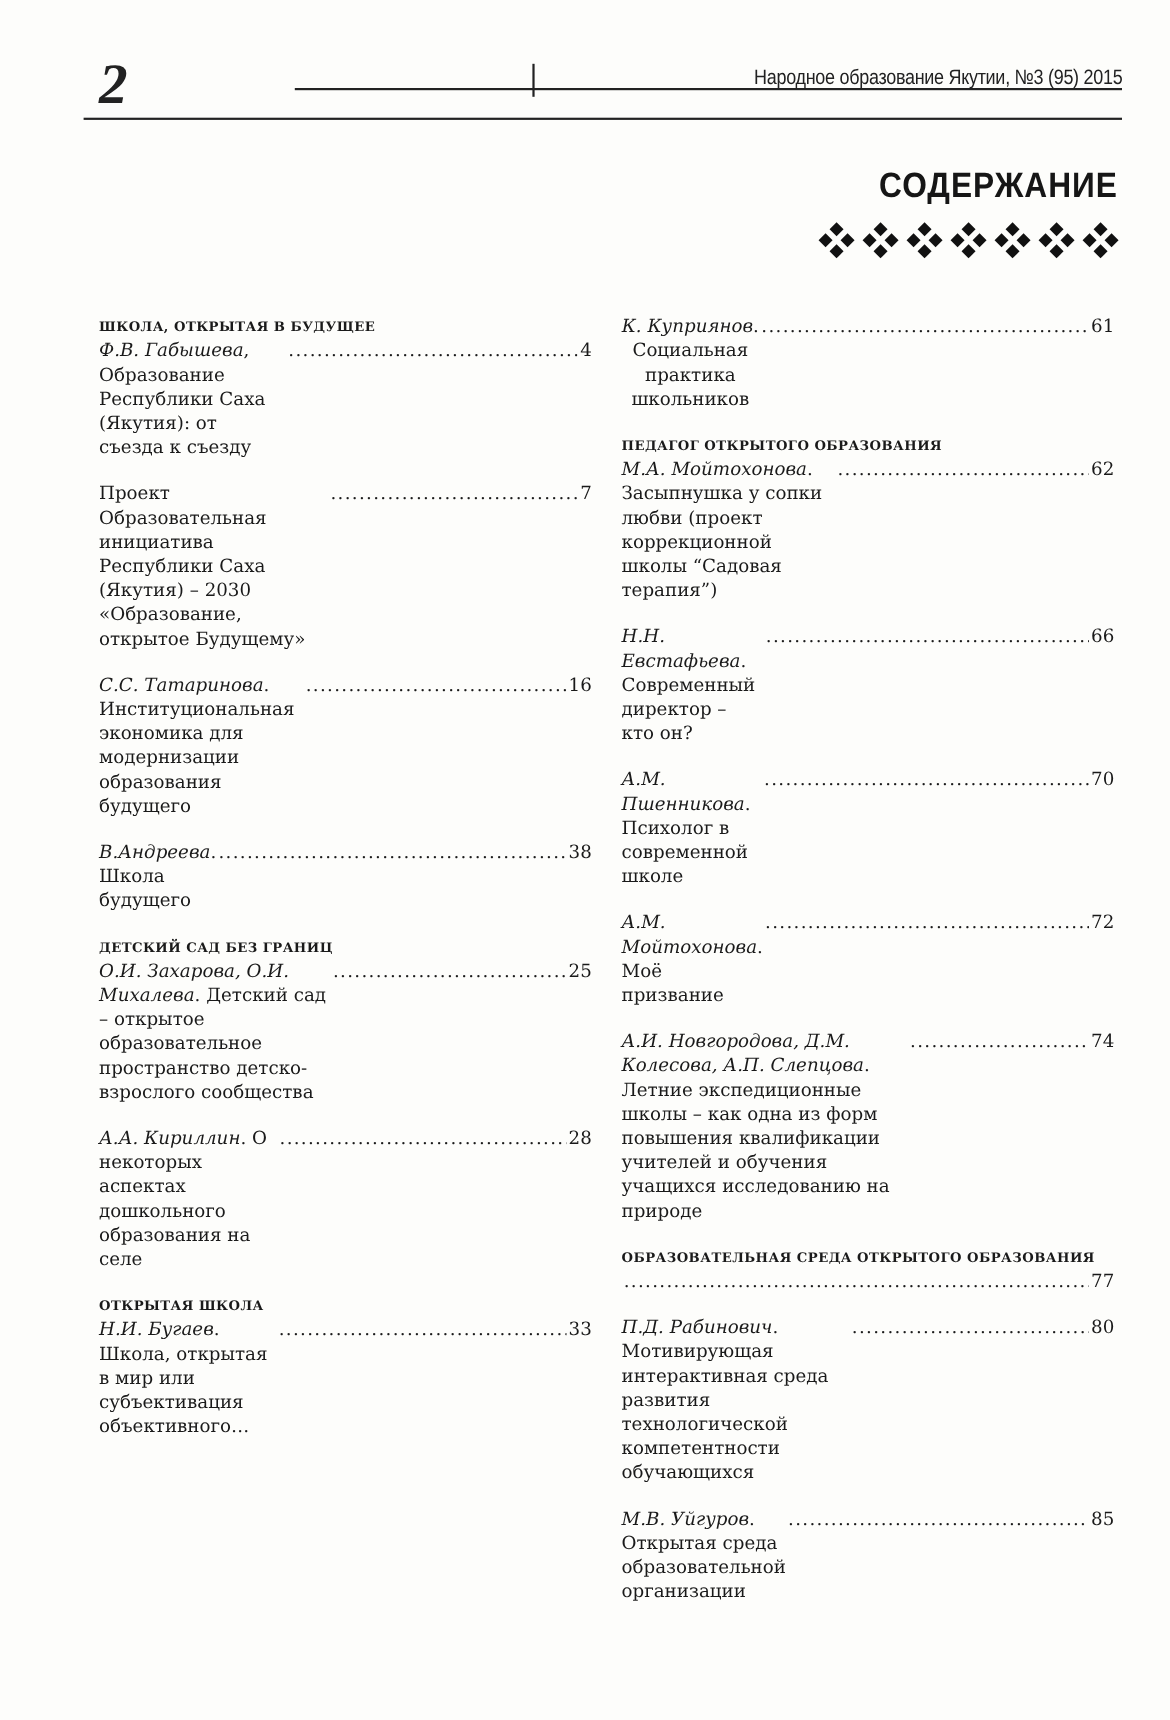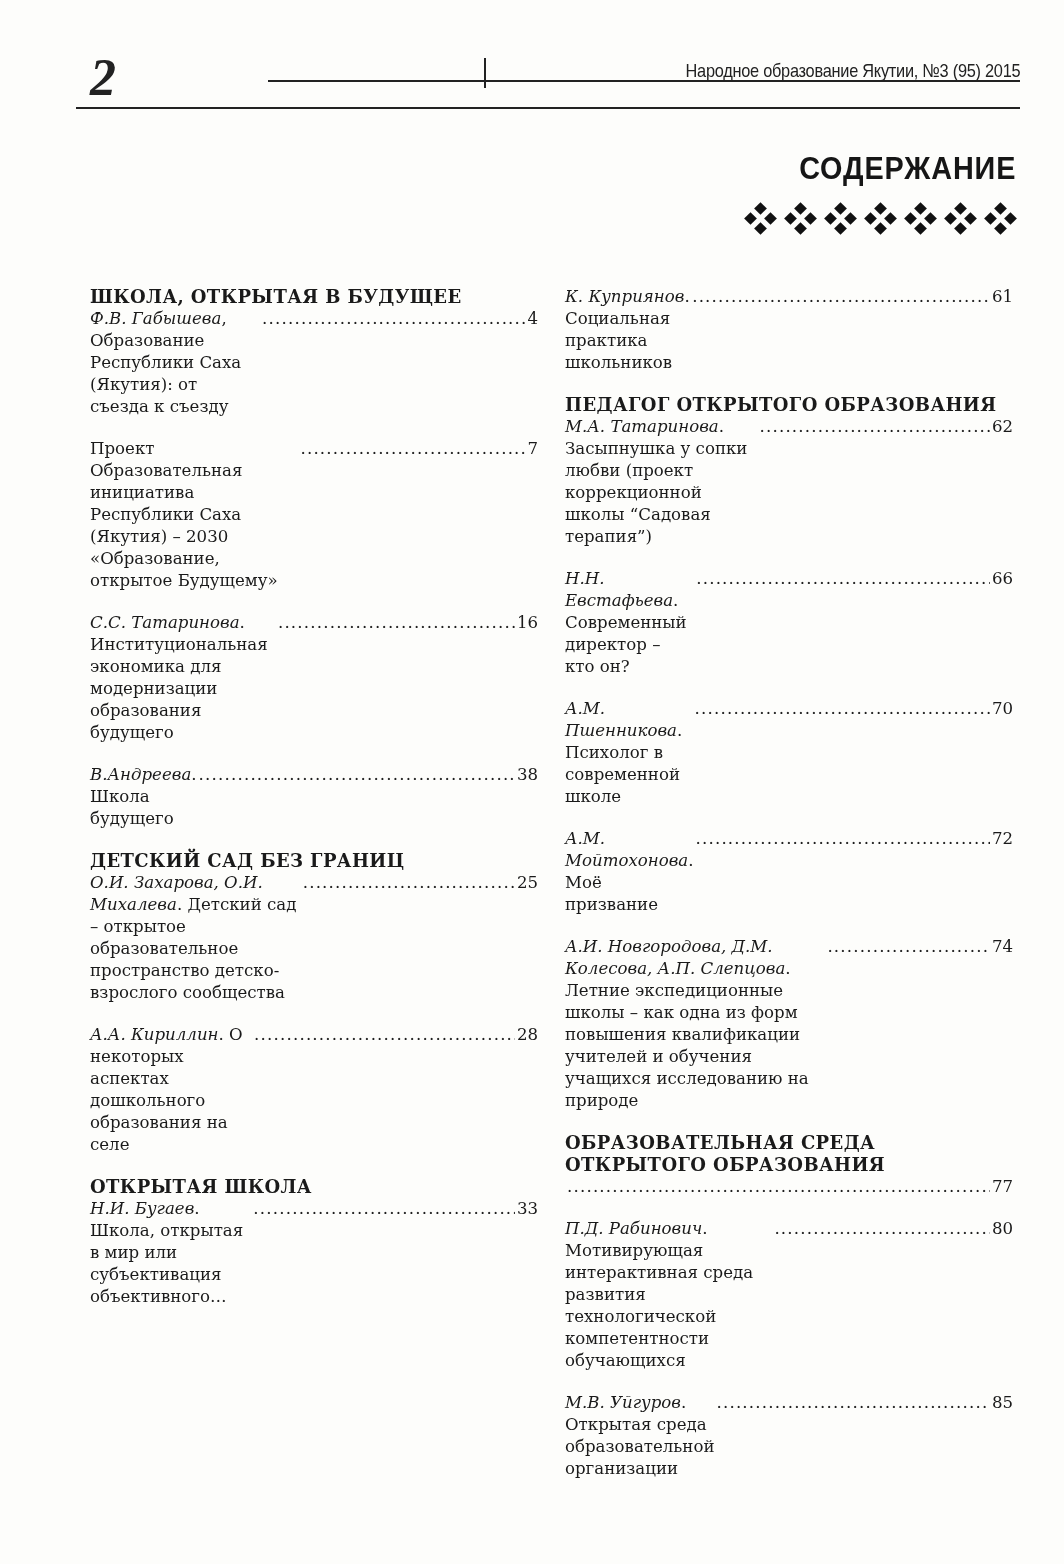--- a/index.html
+++ b/index.html
@@ -56,21 +56,21 @@
   .cluster i:nth-child(4) { left: 12px; top: 22px; }
 
   .column {
     position: absolute; top: 286px; width: 448px;
     font-size: 16.6px; line-height: 22px;
   }
   .col-left  { left: 90px; }
   .col-right { left: 565px; }
 
   .section-heading {
-    font-weight: bold; font-size: 18px; letter-spacing: 0.4px;
+    font-weight: bold; font-size: 12px; letter-spacing: 0.4px;
     line-height: 22px; margin: 0; text-transform: uppercase;
   }
   .entry { margin: 0 0 20px 0; }
   .section-heading + .entry { margin-top: 0; }
   .entry-line { display: flex; align-items: baseline; }
   .entry-text { flex: 0 1 auto; }
   .author { font-style: italic; }
   .leader {
     flex: 1 1 auto; min-width: 12px; overflow: hidden; white-space: nowrap;
     margin: 0 2px; letter-spacing: 1.2px;
@@ -189,60 +189,60 @@
         <div class="entry-line">
           <span class="entry-text"><span class="author">Н.И. Бугаев</span><span>. </span><span>Школа, открытая в мир или субъективация объективного…</span></span>
           <span class="leader"></span>
           <span class="page-ref">33</span>
         </div>
       </div>
     </div>
   </div>
 <div class="column col-right" id="col-right">
     <div class="section">
+      <div class="entry" style="margin-bottom: 0px; text-align: center;">
+        <div class="entry-line">
+          <span class="entry-text"><span class="author">К. Куприянов</span><span>. </span><span>Социальная практика школьников</span></span>
+          <span class="leader"></span>
+          <span class="page-ref">61</span>
+        </div>
+      </div>
+    </div>
+    <div class="section">
+      <div class="section-heading">ПЕДАГОГ ОТКРЫТОГО ОБРАЗОВАНИЯ</div>
+      <div class="entry">
+        <div class="entry-line">
+          <span class="entry-text"><span class="author">М.А. Мойтохонова</span><span>. </span><span>Засыпнушка у сопки любви (проект коррекционной школы “Садовая терапия”)</span></span>
+          <span class="leader"></span>
+          <span class="page-ref">62</span>
+        </div>
+      </div>
+      <div class="entry">
+        <div class="entry-line">
+          <span class="entry-text"><span class="author">Н.Н. Евстафьева</span><span>. </span><span>Современный директор – кто он?</span></span>
+          <span class="leader"></span>
+          <span class="page-ref">66</span>
+        </div>
+      </div>
+      <div class="entry">
+        <div class="entry-line">
+          <span class="entry-text"><span class="author">А.М. Пшенникова</span><span>. </span><span>Психолог в современной школе</span></span>
+          <span class="leader"></span>
+          <span class="page-ref">70</span>
+        </div>
+      </div>
+      <div class="entry">
+        <div class="entry-line">
+          <span class="entry-text"><span class="author">А.М. Мойтохонова</span><span>. </span><span>Моё призвание</span></span>
+          <span class="leader"></span>
+          <span class="page-ref">72</span>
+        </div>
+      </div>
       <div class="entry" style="margin-bottom: 0px;">
         <div class="entry-line">
-          <span class="entry-text"><span class="author">К. Куприянов</span><span>. </span><span>Социальная практика школьников</span></span>
-          <span class="leader"></span>
-          <span class="page-ref">61</span>
-        </div>
-      </div>
-    </div>
-    <div class="section">
-      <div class="section-heading">ПЕДАГОГ ОТКРЫТОГО ОБРАЗОВАНИЯ</div>
-      <div class="entry">
-        <div class="entry-line">
-          <span class="entry-text"><span class="author">М.А. Татаринова</span><span>. </span><span>Засыпнушка у сопки любви (проект коррекционной школы “Садовая терапия”)</span></span>
-          <span class="leader"></span>
-          <span class="page-ref">62</span>
-        </div>
-      </div>
-      <div class="entry">
-        <div class="entry-line">
-          <span class="entry-text"><span class="author">Н.Н. Евстафьева</span><span>. </span><span>Современный директор – кто он?</span></span>
-          <span class="leader"></span>
-          <span class="page-ref">66</span>
-        </div>
-      </div>
-      <div class="entry">
-        <div class="entry-line">
-          <span class="entry-text"><span class="author">А.М. Пшенникова</span><span>. </span><span>Психолог в современной школе</span></span>
-          <span class="leader"></span>
-          <span class="page-ref">70</span>
-        </div>
-      </div>
-      <div class="entry">
-        <div class="entry-line">
-          <span class="entry-text"><span class="author">А.М. Мойтохонова</span><span>. </span><span>Моё призвание</span></span>
-          <span class="leader"></span>
-          <span class="page-ref">72</span>
-        </div>
-      </div>
-      <div class="entry" style="margin-bottom: 0px;">
-        <div class="entry-line">
           <span class="entry-text"><span class="author">А.И. Новгородова, Д.М. Колесова, А.П. Слепцова</span><span>. </span><span>Летние экспедиционные школы – как одна из форм повышения квалификации учителей и обучения учащихся исследованию на природе</span></span>
           <span class="leader"></span>
           <span class="page-ref">74</span>
         </div>
       </div>
     </div>
     <div class="section">
       <div class="section-heading">ОБРАЗОВАТЕЛЬНАЯ СРЕДА ОТКРЫТОГО ОБРАЗОВАНИЯ</div>
       <div class="entry">
         <div class="entry-line">

